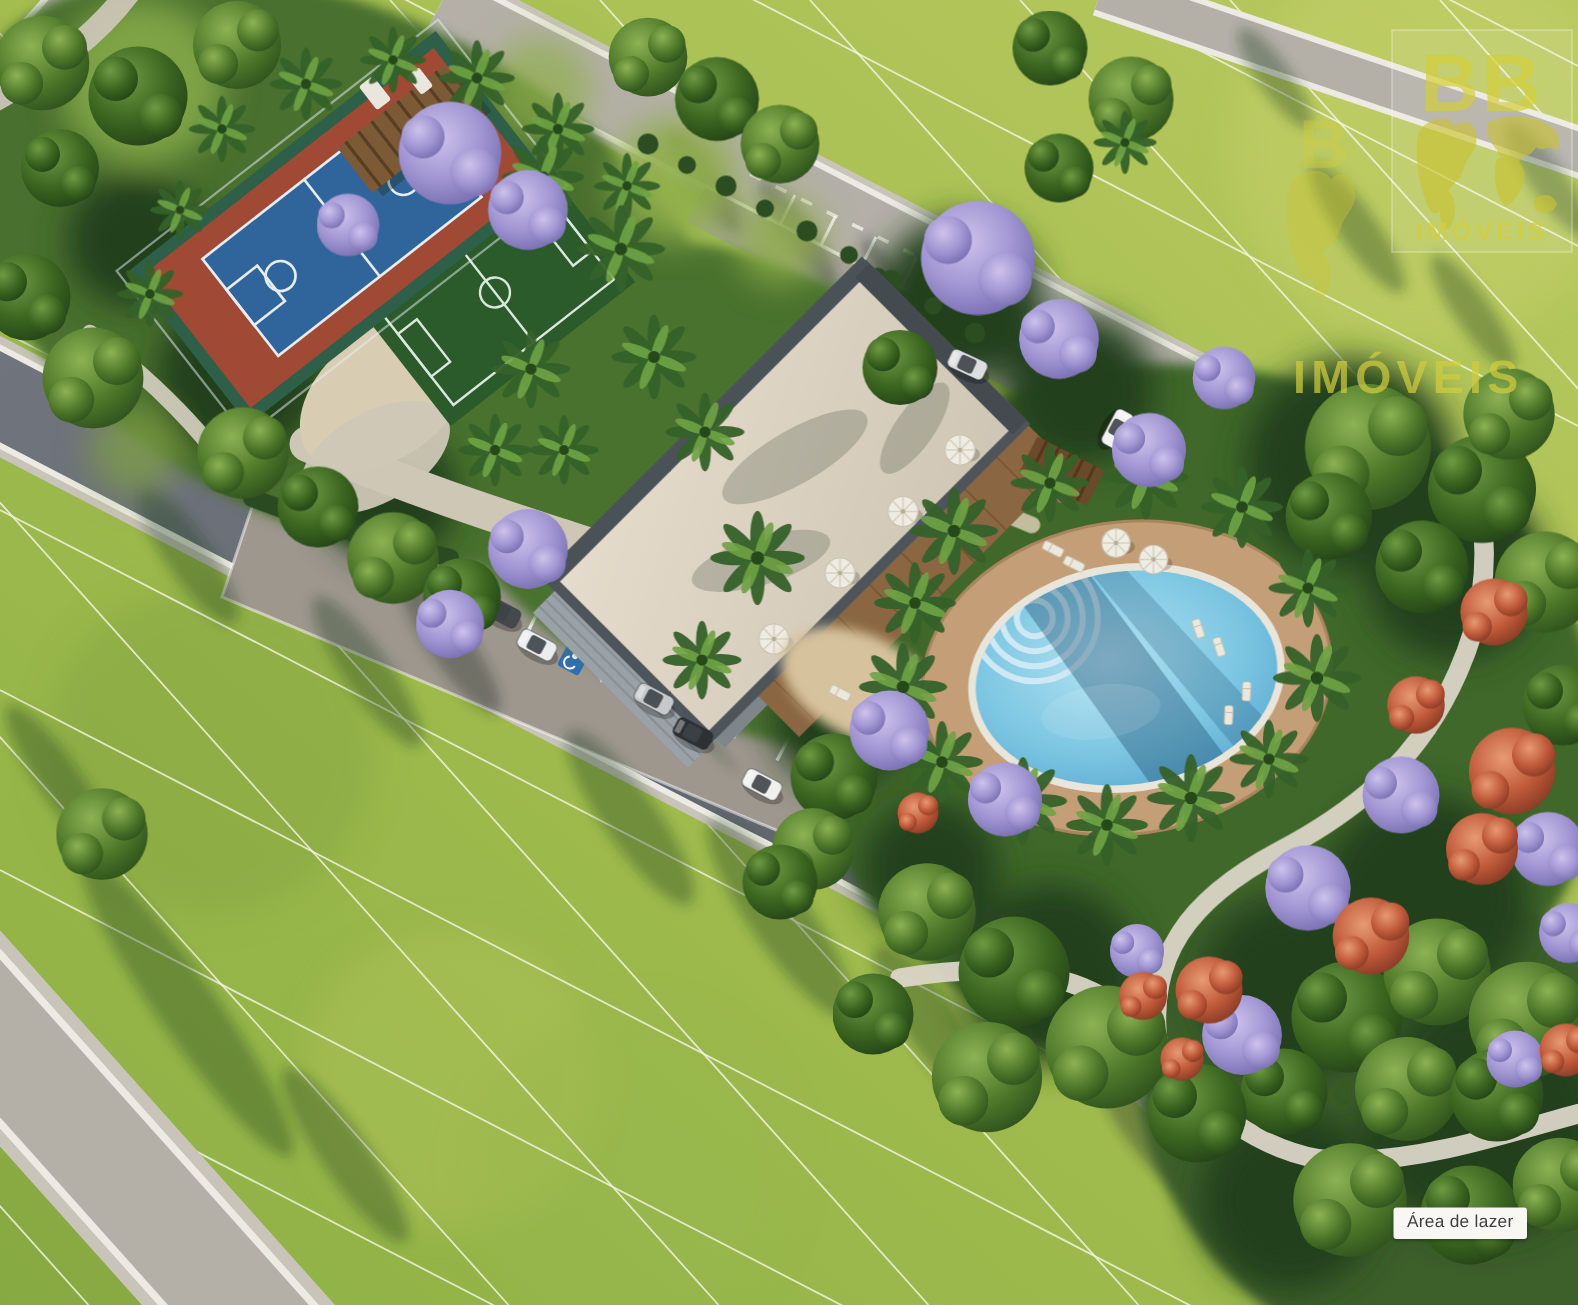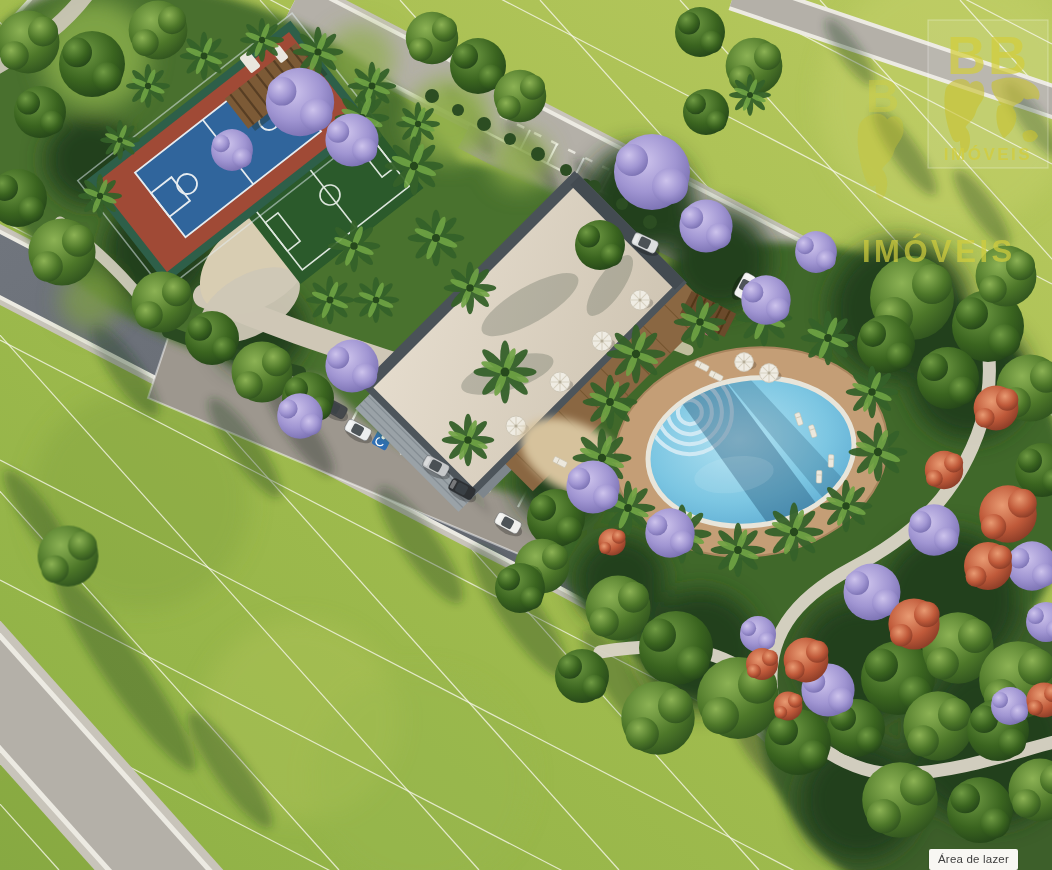--- a/index.html
+++ b/index.html
@@ -5,21 +5,20 @@
   html,body{margin:0;padding:0;background:#9db54a;}
   .canvas{position:relative;width:1052px;height:870px;overflow:hidden;font-family:"Liberation Sans",sans-serif;}
   .canvas svg{position:absolute;left:0;top:0;}
   .area-label{
     position:absolute;left:929px;top:805px;
     background:#f8f7f3;color:#3e3e3e;
     font-size:11.5px;line-height:14px;letter-spacing:.2px;
     padding:3px 9px 4px;border-radius:2px;
     box-shadow:0 1px 2px rgba(0,0,0,.25);
     white-space:nowrap;
-    margin-top:44px;
   }
   .wm-bb{font-weight:bold;font-size:54px;letter-spacing:2px;}
   .wm-b{font-weight:bold;font-size:46px;}
   .wm-imoveis{font-weight:bold;font-size:17px;letter-spacing:2.5px;}
   .wm-imoveis-lg{font-weight:bold;font-size:31px;letter-spacing:3.5px;}
 </style>
 </head>
 <body>
 
 <div class="canvas">

